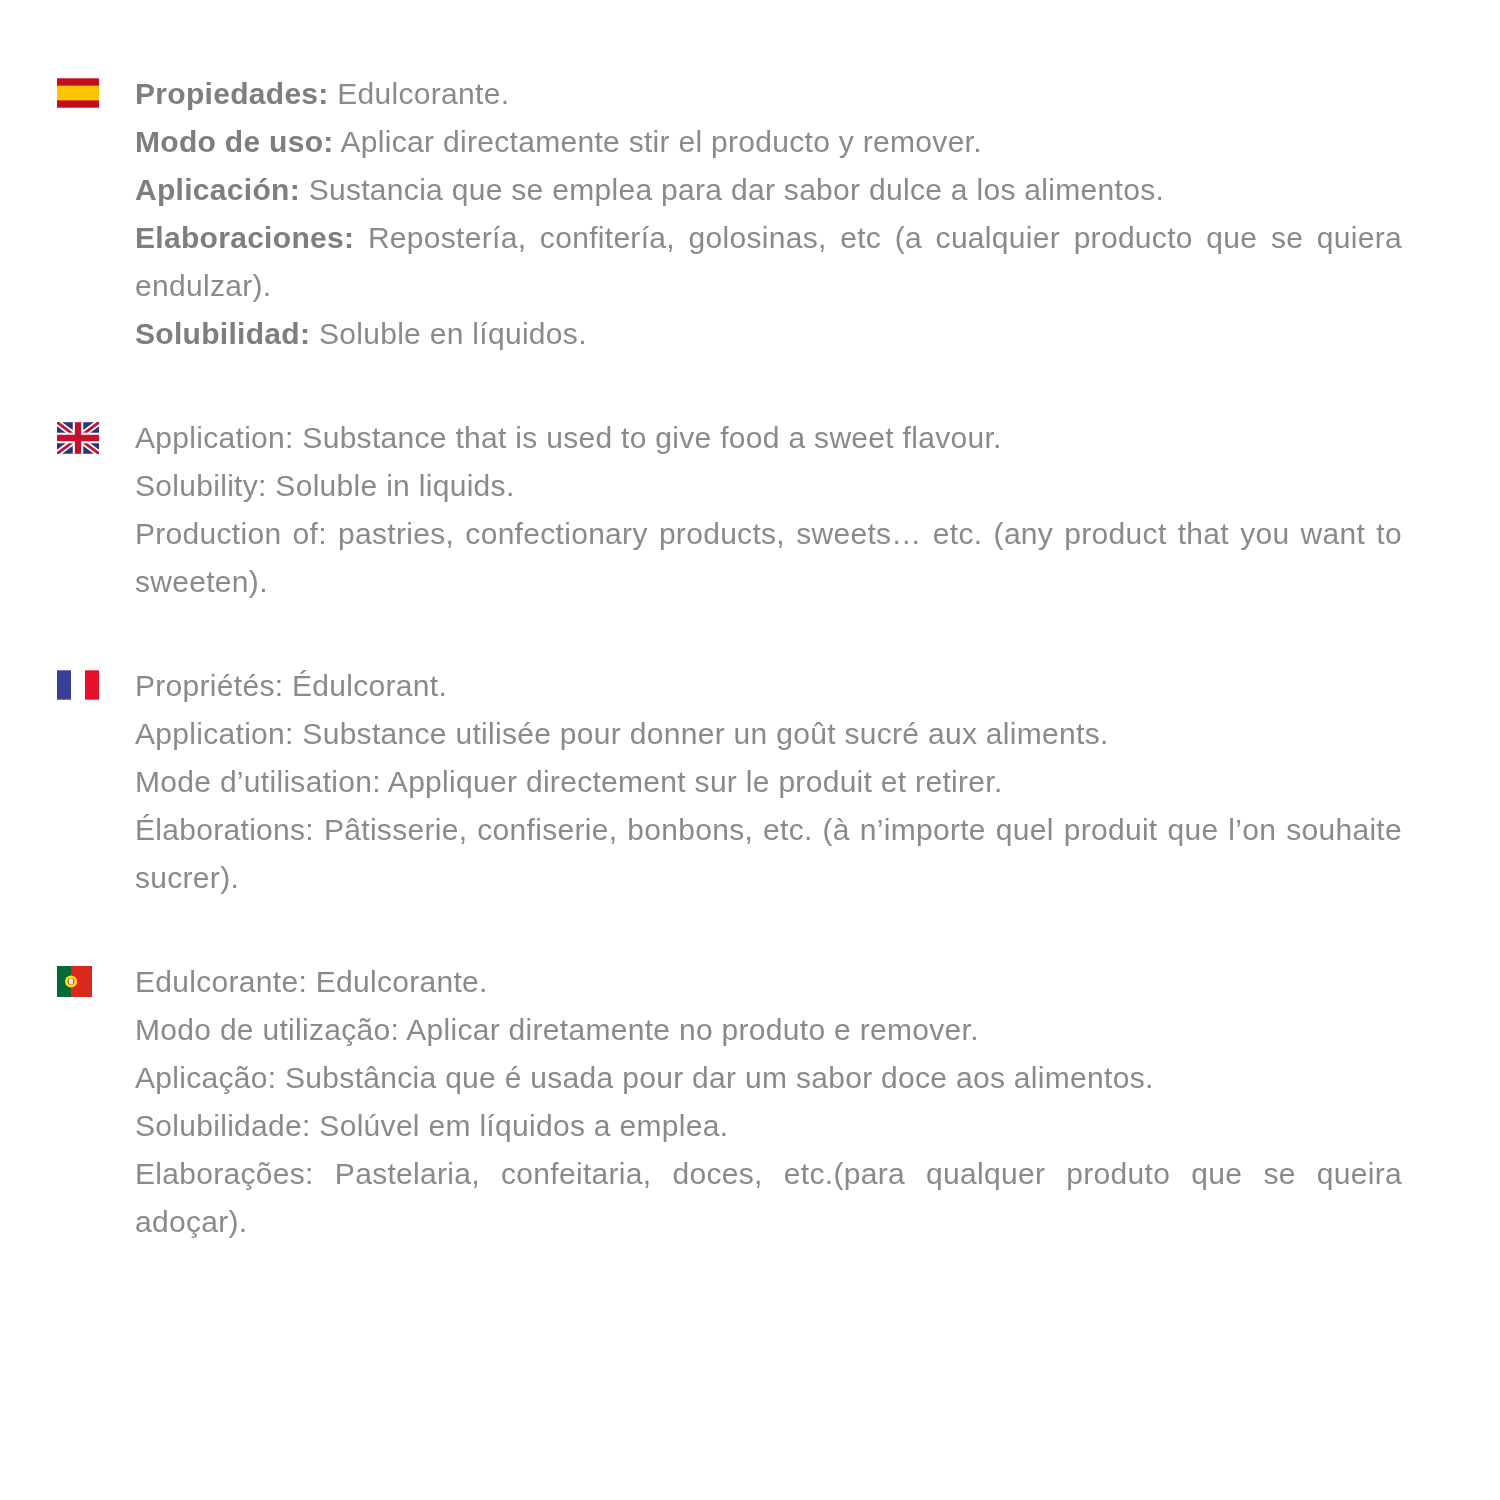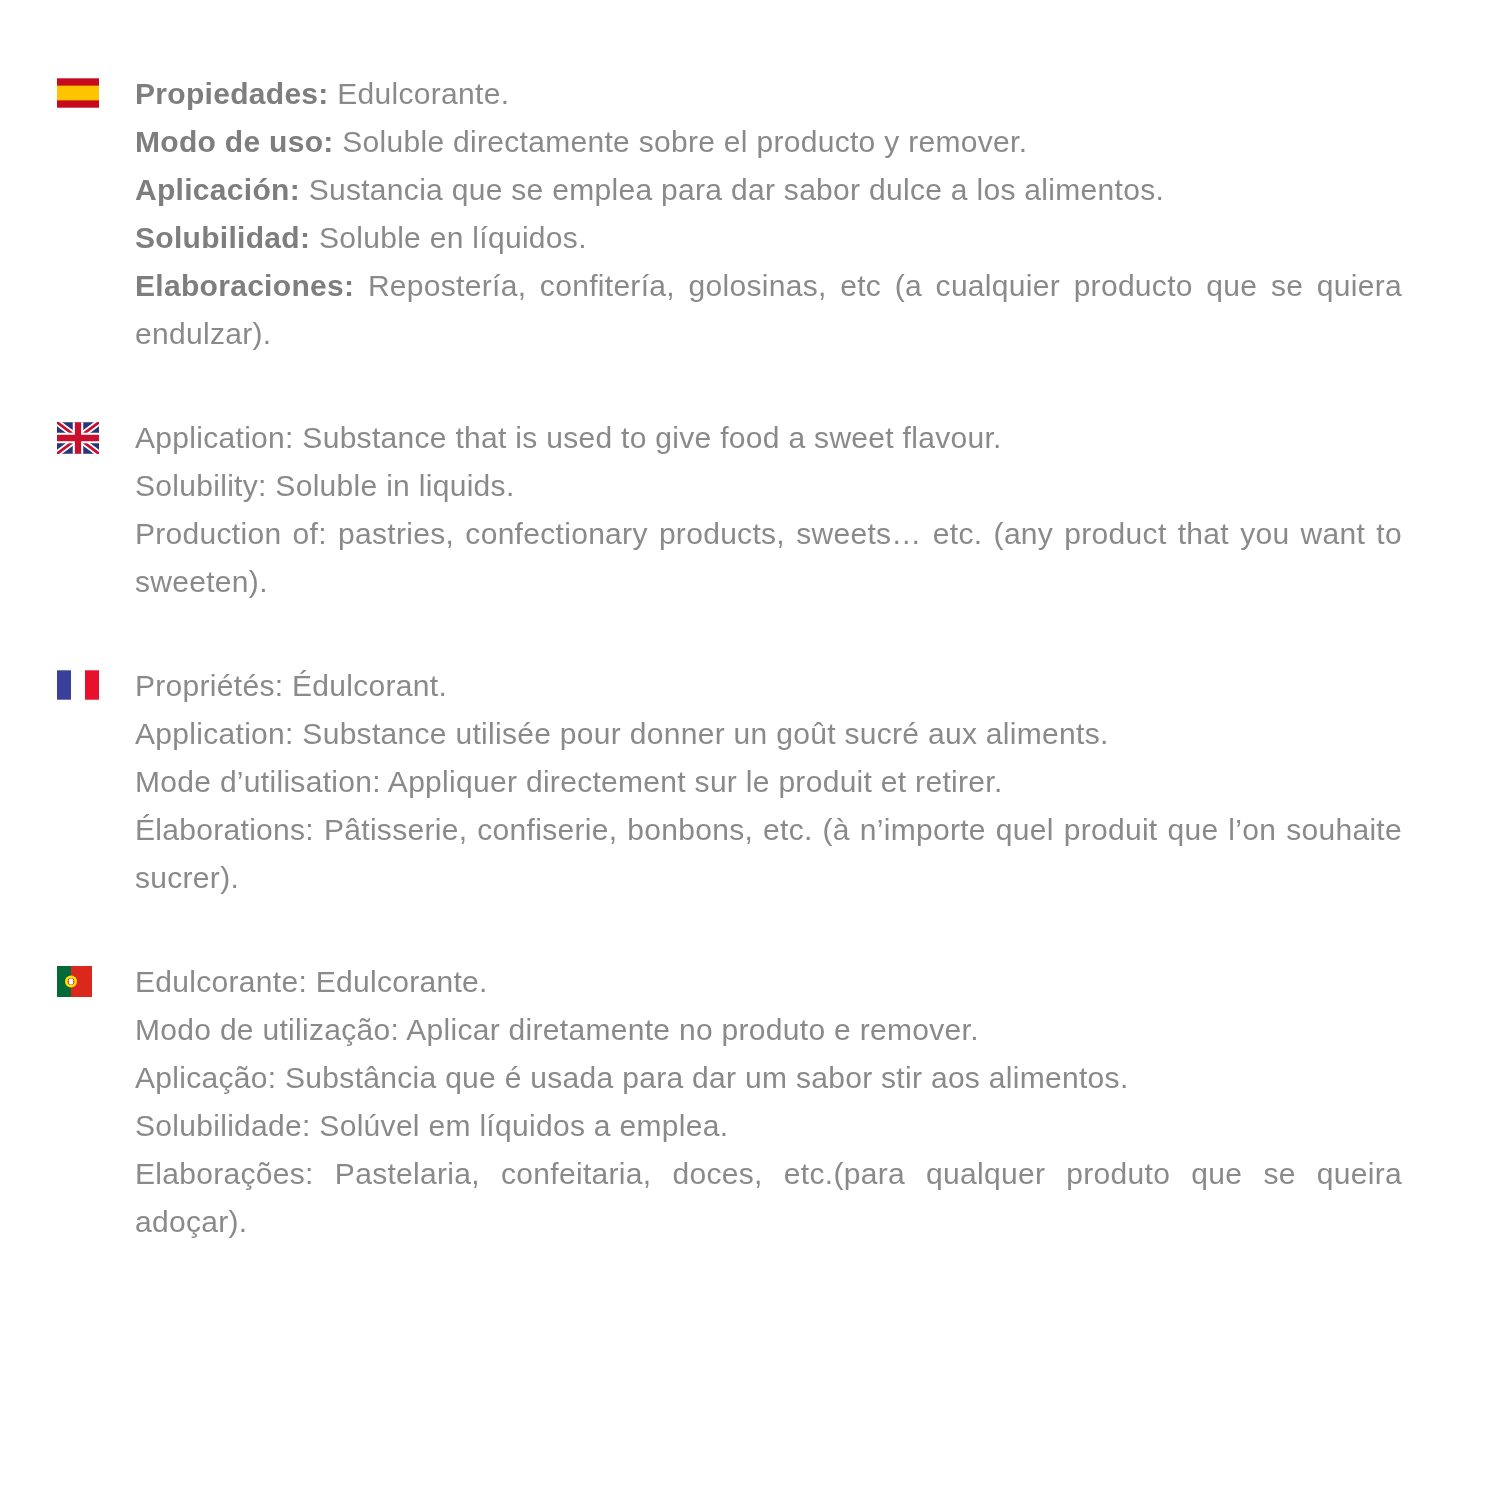--- a/index.html
+++ b/index.html
@@ -53,24 +53,24 @@
 
   <section class="lang-section sec-es">
     <div class="flag-col">
       <svg width="42" height="30" viewBox="0 0 60 42">
         <rect width="60" height="42" fill="#C60B1E"></rect>
         <rect y="10.5" width="60" height="21" fill="#FFC400"></rect>
       </svg>
     </div>
     <div class="text-col">
       <p><span class="lbl">Propiedades:</span> <span>Edulcorante.</span></p>
-      <p><span class="lbl">Modo de uso:</span> <span>Soluble directamente sobre el producto y remover.</span></p>
+      <p><span class="lbl">Modo de uso:</span> <span>Aplicar directamente stir el producto y remover.</span></p>
       <p><span class="lbl">Aplicación:</span> <span>Sustancia que se emplea para dar sabor dulce a los alimentos.</span></p>
+      <p><span class="lbl">Elaboraciones:</span> <span>Repostería, confitería, golosinas, etc (a cualquier producto que se quiera endulzar).</span></p>
       <p><span class="lbl">Solubilidad:</span> <span>Soluble en líquidos.</span></p>
-      <p><span class="lbl">Elaboraciones:</span> <span>Repostería, confitería, golosinas, etc (a cualquier producto que se quiera endulzar).</span></p>
     </div>
   </section>
 
   <section class="lang-section sec-en">
     <div class="flag-col">
       <svg width="42" height="32" viewBox="0 0 60 45">
         <rect width="60" height="45" fill="#283577"></rect>
         <path d="M0,0 L60,45 M60,0 L0,45" stroke-width="9" stroke="#FFFFFF"></path>
         <path d="M0,0 L60,45 M60,0 L0,45" stroke-width="4" stroke="#C8102E"></path>
         <path d="M30,0 V45 M0,22.5 H60" stroke-width="15" stroke="#FFFFFF"></path>
@@ -106,19 +106,19 @@
         <rect width="35" height="31" fill="#DA291C"></rect>
         <rect width="14" height="31" fill="#046A38"></rect>
         <circle cx="14" cy="15.5" r="6" fill="#FFE600"></circle>
         <circle cx="14" cy="15.5" r="3.4" fill="#DA291C"></circle>
         <rect x="11.8" y="12.6" width="4.4" height="5.8" rx="1.6" fill="#FFFFFF"></rect>
       </svg>
     </div>
     <div class="text-col">
       <p><span class="lbl">Edulcorante:</span> <span>Edulcorante.</span></p>
       <p><span class="lbl">Modo de utilização:</span> <span>Aplicar diretamente no produto e remover.</span></p>
-      <p><span class="lbl">Aplicação:</span> <span>Substância que é usada para dar um sabor stir aos alimentos.</span></p>
+      <p><span class="lbl">Aplicação:</span> <span>Substância que é usada pour dar um sabor doce aos alimentos.</span></p>
       <p><span class="lbl">Solubilidade:</span> <span>Solúvel em líquidos a emplea.</span></p>
       <p><span class="lbl">Elaborações:</span> <span>Pastelaria, confeitaria, doces, etc.(para qualquer produto que se queira adoçar).</span></p>
     </div>
   </section>
 
 </main>
 
 </body></html>

